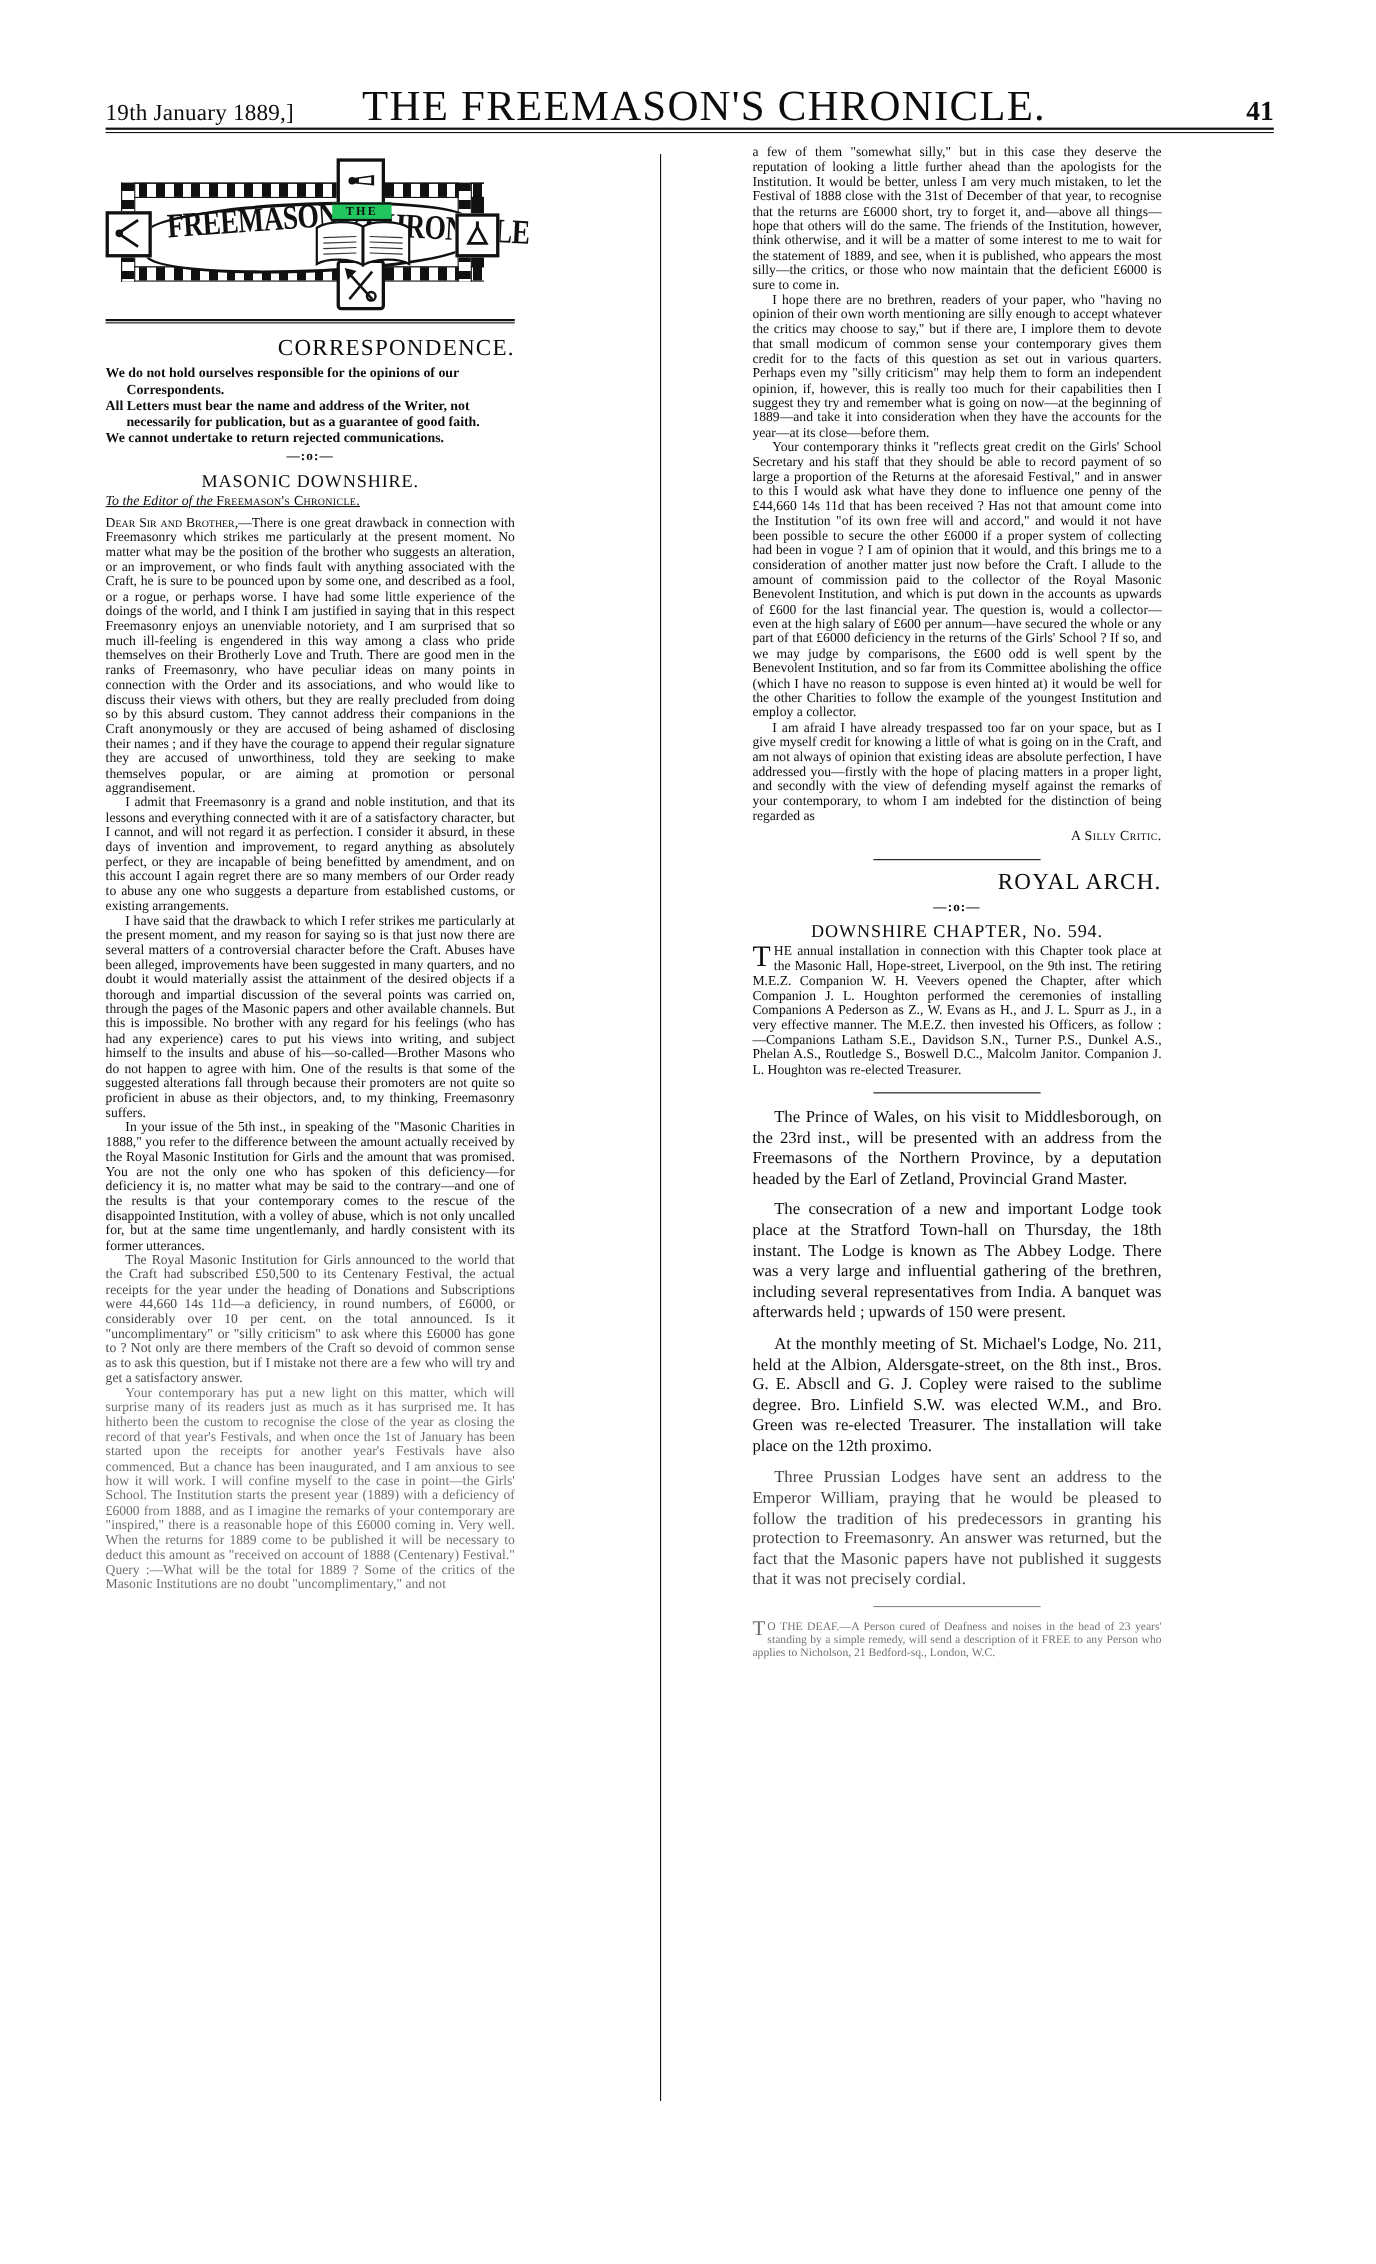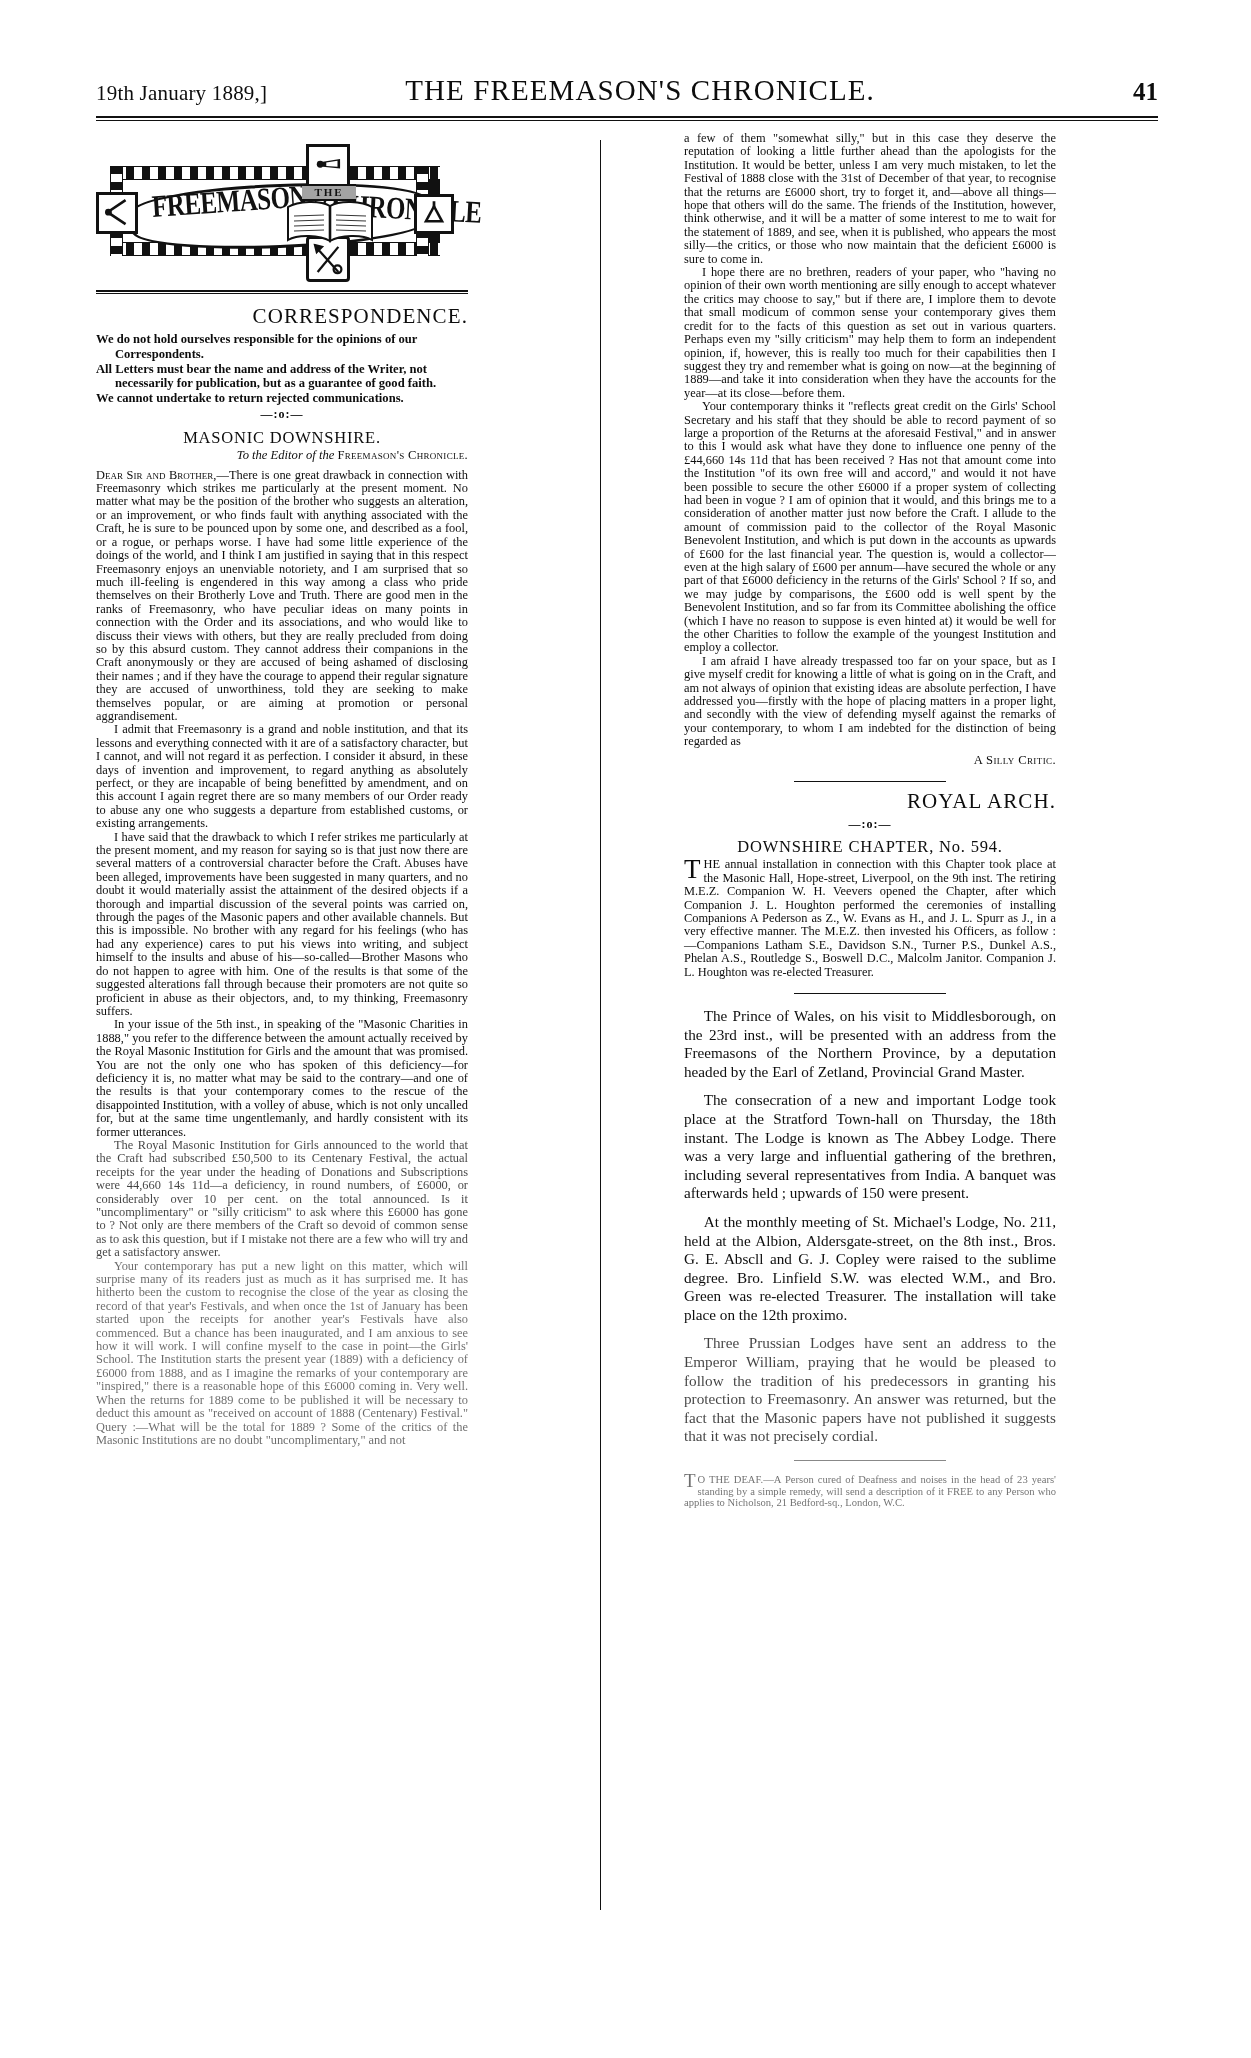--- a/index.html
+++ b/index.html
@@ -31,21 +31,21 @@
     display: flex;
     align-items: baseline;
     justify-content: space-between;
   }
   .rh-date {
     font-size: 21px;
     letter-spacing: 0.2px;
     white-space: nowrap;
   }
   .rh-title {
-    font-size: 29px;
+    font-size: 39px;
     letter-spacing: 1.1px;
     font-weight: normal;
     margin-left: -120px;
     white-space: nowrap;
     text-align: right;
   }
   .rh-folio {
     font-size: 25px;
     font-weight: bold;
   }
@@ -202,21 +202,21 @@
   .mh-the {
     position: absolute;
     left: 206px;
     top: 44px;
     width: 54px;
     text-align: center;
     font-size: 11px;
     font-weight: bold;
     letter-spacing: 2px;
     color: #111;
-    background: #a3a3a3;
+    background: #22c55e;
     border-top: 2px solid #111;
     border-bottom: 2px solid #111;
     z-index: 4;
   }
   .mh-bible {
     position: absolute;
     left: 186px;
     top: 56px;
     width: 96px;
     height: 52px;
@@ -250,24 +250,25 @@
     margin: 9px 0 5px 0;
   }
   .dinkus {
     text-align: center;
     font-size: 12px;
     letter-spacing: 1px;
     margin: 3px 0 5px 0;
     font-weight: bold;
   }
   .editor-line {
-    text-align: right;
+    text-align: left;
     font-style: italic;
     font-size: 12.6px;
     margin: 2px 0 6px 0;
+    text-decoration: underline;
   }
   .editor-line .sc {
     font-style: normal;
     font-variant: small-caps;
     letter-spacing: 0.3px;
   }
   .sc {
     font-variant: small-caps;
   }
 

